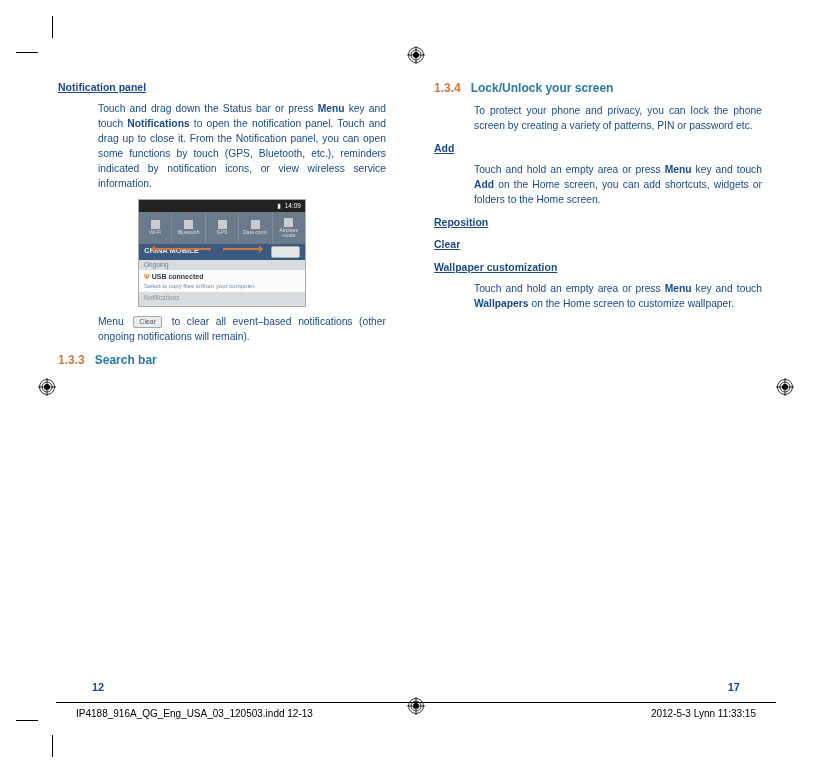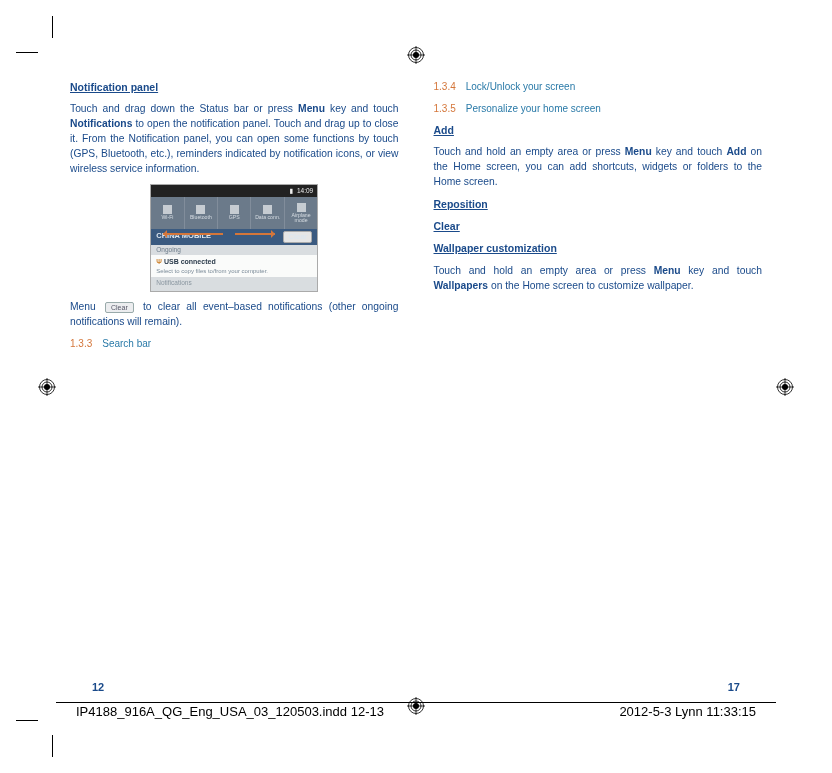--- a/index.html
+++ b/index.html
@@ -12,27 +12,27 @@
   .crop.hbl { bottom: 34px; left: -2px; width: 22px; height: 1px; }
   .crop.vbl { bottom: -2px; left: 34px; width: 1px; height: 22px; }
   
   .reg { position: absolute; width: 18px; height: 18px; }
   .reg svg { width: 18px; height: 18px; display: block; }
   .reg.top { top: 28px; left: 50%; transform: translateX(-50%); }
   .reg.left { left: 20px; top: 50%; transform: translateY(-50%); }
   .reg.right { right: 20px; top: 50%; transform: translateY(-50%); }
   .reg.footer { left: 50%; transform: translateX(-50%); bottom: 40px; }
   
-  .spread { position: absolute; top: 62px; left: 52px; right: 52px; display: flex; gap: 35px; }
+  .spread { position: absolute; top: 62px; left: 40px; right: 52px; display: flex; gap: 48px; }
   .page { width: 50%; color: #1a4a8a; font-size: 10.3px; line-height: 1.45; }
   .page p, .page .heading, .page .subheading { margin-bottom: 7px; }
   .subheading { font-weight: bold; text-decoration: underline; color: #1a4a8a; font-size: 10.5px; }
-  .heading { font-weight: normal; color: #2a7aa8; font-size: 10px; }
+  .heading { font-weight: bold; color: #2a7aa8; font-size: 12px; }
   .heading .num { color: #d4763a; margin-right: 10px; }
-  .body-text { text-align: justify; color: #1a4a8a; }
+  .body-text { text-align: justify; color: #1a4a8a; margin-left: 40px; }
   .bold { font-weight: bold; }
   .figure { width: 168px; margin: 5px auto 8px auto; }
   .fig-box { width: 168px; height: 108px; border: 1px solid #aaa; background: #d9dde0; position: relative; overflow: hidden; }
   .statusbar { position: absolute; top: 0; left: 0; right: 0; height: 12px; background: #222; color: #eee; display: flex; justify-content: flex-end; align-items: center; font-size: 6.5px; gap: 4px; padding-right: 4px; }
   .qs-row { position: absolute; top: 12px; left: 0; right: 0; height: 32px; background: #6b7a8a; display: flex; }
   .qs-cell { flex: 1; border-right: 1px solid rgba(255,255,255,0.15); display: flex; flex-direction: column; align-items: center; justify-content: center; gap: 1px; }
   .qs-cell:last-child { border-right: none; }
   .qs-icon { width: 9px; height: 9px; background: #c6ccd2; }
   .qs-label { font-size: 5.2px; color: #d7dde3; text-align: center; line-height: 1; }
   .carrier-row { position: absolute; top: 44px; left: 0; right: 0; height: 16px; background: #3a5a80; display: flex; align-items: center; justify-content: space-between; padding: 0 5px; }
@@ -47,21 +47,21 @@
   .arrow { position: absolute; top: 48px; height: 2px; }
   .arrow.left { left: 12px; width: 60px; background: linear-gradient(to right, #d4763a, #d4763a); }
   .arrow.left::before { content: ""; position: absolute; left: -4px; top: -3px; border: 4px solid transparent; border-right-color: #d4763a; }
   .arrow.right { right: 42px; width: 40px; background: #d4763a; }
   .arrow.right::after { content: ""; position: absolute; right: -4px; top: -3px; border: 4px solid transparent; border-left-color: #d4763a; }
   .inline-clear { display: inline-block; vertical-align: middle; background: #ecedef; border: 1px solid #9aa; border-radius: 2px; font-size: 7px; padding: 0 5px; color: #556; margin: 0 3px; line-height: 1.3; }
   .page-number { position: absolute; bottom: 62px; font-size: 11px; font-weight: bold; color: #1a4a8a; text-align: right; }
   .page-number.left { left: 74px; }
   .page-number.right { right: 74px; }
   .footer-line { position: absolute; bottom: 52px; left: 38px; right: 38px; height: 1px; background: #000; }
-  .footer-text { position: absolute; bottom: 36px; font-size: 13px; color: #000; font-family: Arial, sans-serif; text-align: right; }
+  .footer-text { position: absolute; bottom: 36px; font-size: 10px; color: #000; font-family: Arial, sans-serif; text-align: right; }
   .footer-text.left { left: 58px; }
   .footer-text.right { right: 58px; }
 </style>
 </head>
 <body>
 
 <div class="page-area">
 
   <div class="crop htl"></div>
   <div class="crop vtl"></div>
@@ -149,22 +149,22 @@
 
       <p class="body-text">
         <span>Menu </span><span class="inline-clear">Clear</span><span> to clear all event–based notifications (other ongoing notifications will remain).</span>
       </p>
 
       <div class="heading"><span class="num">1.3.3</span><span>Search bar</span></div>
     </div>
 
     <div class="page">
       <div class="heading"><span class="num">1.3.4</span><span>Lock/Unlock your screen</span></div>
+      <p class="body-text">To protect your phone and privacy, you can lock the phone screen by creating a variety of patterns, PIN or password etc.</p>
 
-      <div class="heading"><span class="num">1.3.5</span><span>Personalize your home screen</span></div>
 
       <div class="subheading">Add</div>
       <p class="body-text">
         <span>Touch and hold an empty area or press </span><span class="bold">Menu</span><span> key and touch </span><span class="bold">Add</span><span> on the Home screen, you can add shortcuts, widgets or folders to the Home screen.</span>
       </p>
 
       <div class="subheading">Reposition</div>
 
       <div class="subheading">Clear</div>
 

